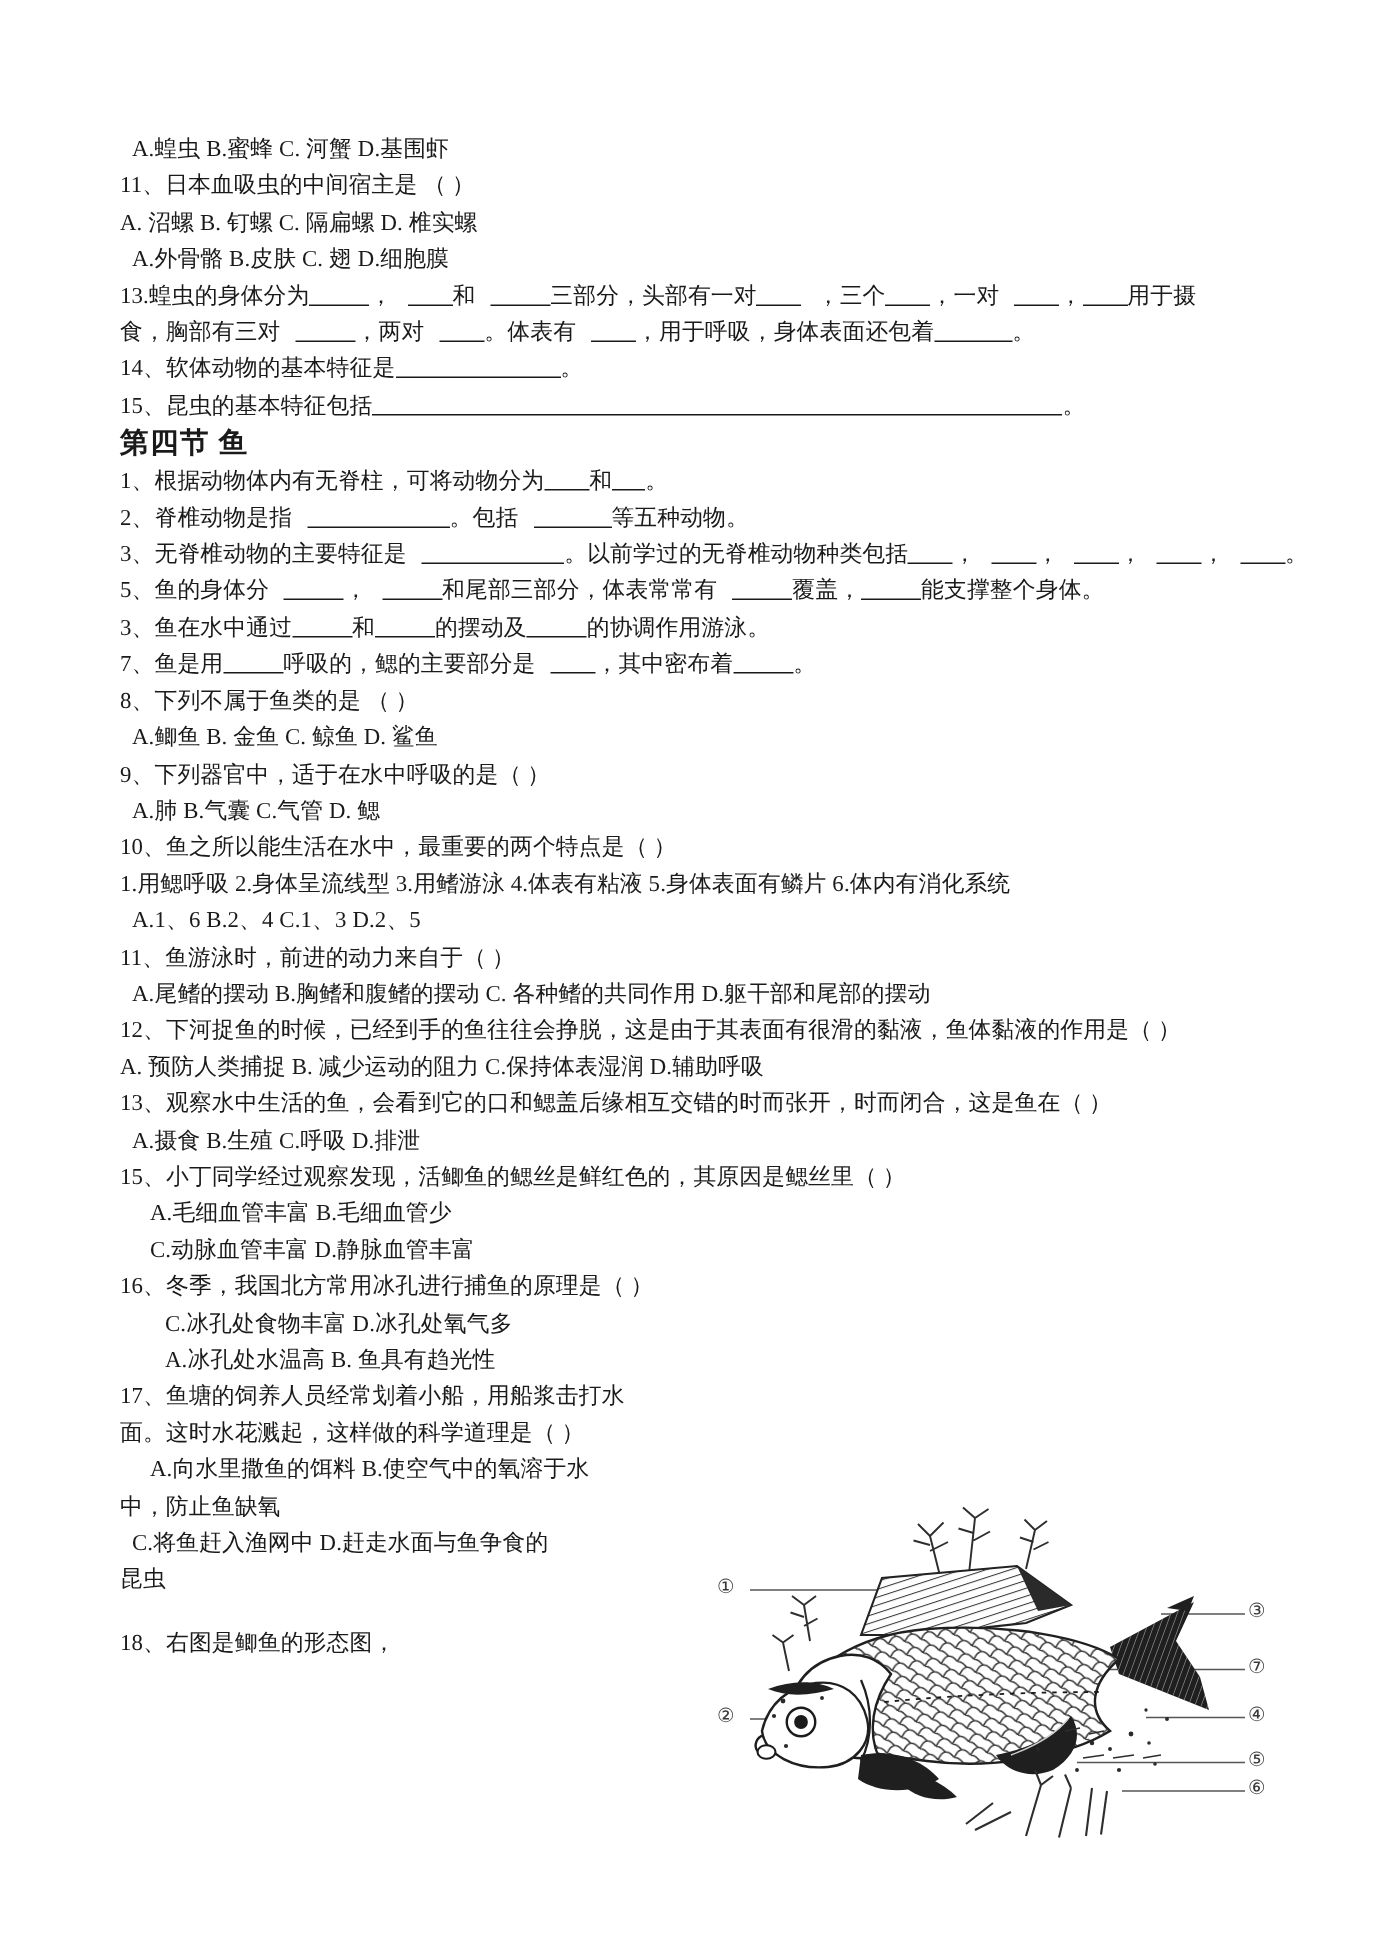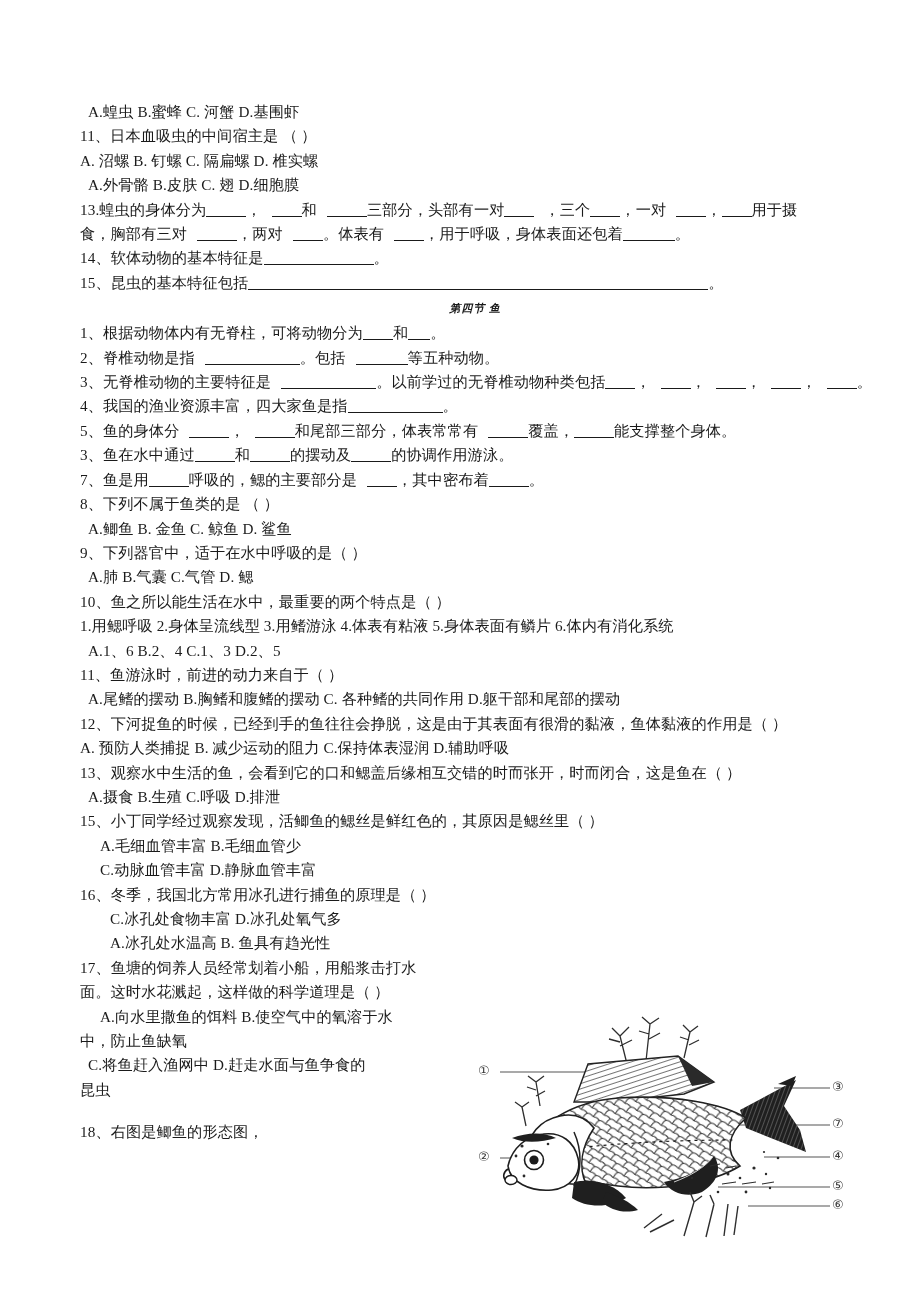--- a/index.html
+++ b/index.html
@@ -10,46 +10,44 @@
   body {
     width: 920px;
     height: 1302px;
     position: relative;
     font-family: "Liberation Serif", "DejaVu Serif", serif;
     color: #1a1a1a;
     overflow: hidden;
   }
   #page {
     position: absolute;
-    left: 0; top: 16px;
+    left: 0; top: 4px;
     width: 920px;
     height: 952px;
   }
   .doc {
     position: absolute;
     left: 80px;
     top: 84px;
     width: 790px;
   }
   .line {
     font-size: 15.2px;
     line-height: 24.4px;
     white-space: nowrap;
     letter-spacing: 0.1px;
   }
   .ind  { padding-left: 8px; }
   .ind2 { padding-left: 20px; }
   .ind3 { padding-left: 30px; }
   .heading {
-    text-align: center;
     font-weight: bold;
-    font-size: 11px;
+    font-size: 19px;
     line-height: 26px;
     letter-spacing: 1px;
-    font-style: italic;
   }
   .u {
     display: inline-block;
     border-bottom: 1px solid #1a1a1a;
     vertical-align: -2px;
     height: 13px;
   }
   .u-xs { width: 22px; }
   .u-s  { width: 30px; }
   .u-m  { width: 40px; }
@@ -99,21 +97,20 @@
 
 
     <div class="heading">第四节    鱼</div>
 
     <div class="line"><span>1、根据动物体内有无脊柱，可将动物分为</span><span class="u u-s"></span><span>和</span><span class="u u-xs"></span><span>。</span></div>
 
     <div class="line"><span>2、脊椎动物是指</span><span class="sp"></span><span class="u u-xl"></span><span>。包括</span><span class="sp"></span><span class="u u-l"></span><span>等五种动物。</span></div>
 
     <div class="line"><span>3、无脊椎动物的主要特征是</span><span class="sp"></span><span class="u u-xl"></span><span>。以前学过的无脊椎动物种类包括</span><span class="u u-s"></span><span>，</span><span class="sp"></span><span class="u u-s"></span><span>，</span><span class="sp"></span><span class="u u-s"></span><span>，</span><span class="sp"></span><span class="u u-s"></span><span>，</span><span class="sp"></span><span class="u u-s"></span><span>。</span></div>
 
-    <div class="line"><span>4、我国的渔业资源丰富，四大家鱼是指</span><span class="u u-xl"></span><span>。</span></div>
 
     <div class="line"><span>5、鱼的身体分</span><span class="sp"></span><span class="u u-m"></span><span>，</span><span class="sp"></span><span class="u u-m"></span><span>和尾部三部分，体表常常有</span><span class="sp"></span><span class="u u-m"></span><span>覆盖，</span><span class="u u-m"></span><span>能支撑整个身体。</span></div>
 
     <div class="line"><span>3、鱼在水中通过</span><span class="u u-m"></span><span>和</span><span class="u u-m"></span><span>的摆动及</span><span class="u u-m"></span><span>的协调作用游泳。</span></div>
 
     <div class="line"><span>7、鱼是用</span><span class="u u-m"></span><span>呼吸的，鳃的主要部分是</span><span class="sp"></span><span class="u u-s"></span><span>，其中密布着</span><span class="u u-m"></span><span>。</span></div>
 
     <div class="line">8、下列不属于鱼类的是    （        ）</div>
     <div class="line ind">A.鲫鱼  B. 金鱼  C. 鲸鱼  D. 鲨鱼</div>
 

